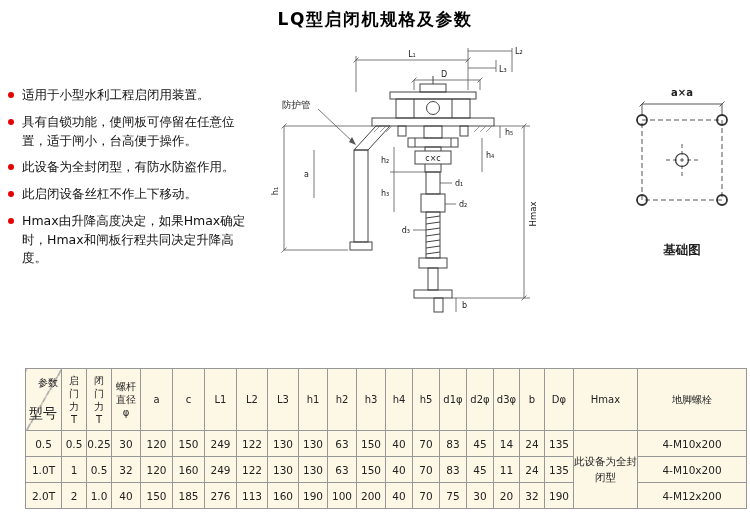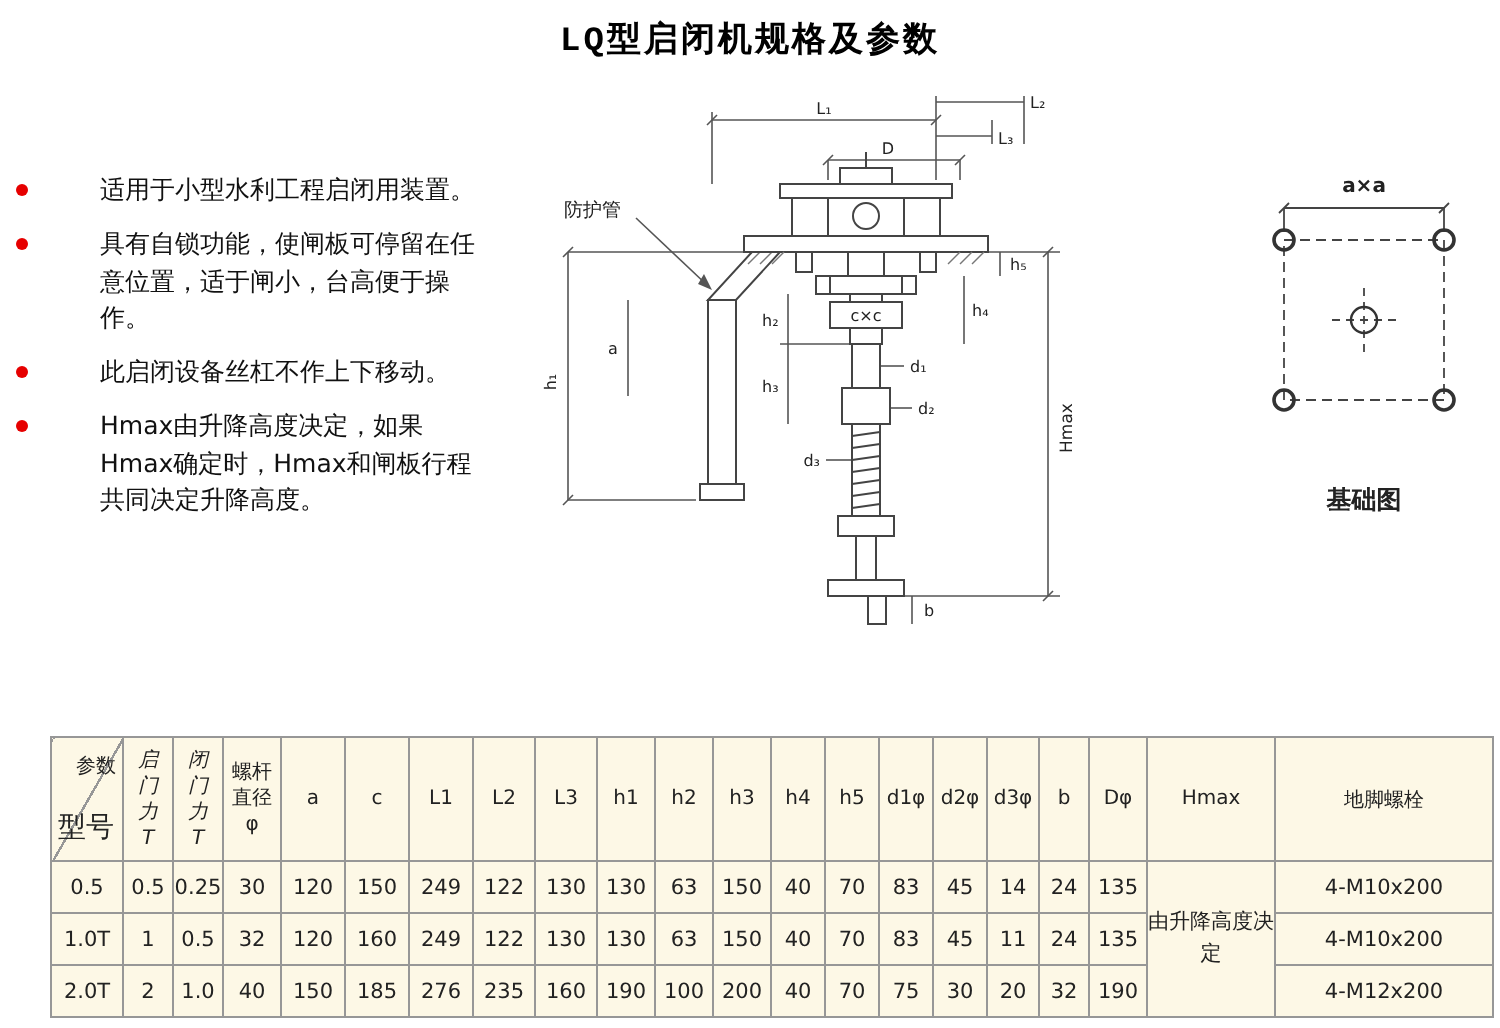--- a/index.html
+++ b/index.html
@@ -1,38 +1,38 @@
 <!DOCTYPE html>
 <html><head>
 <meta charset="utf-8">
 <style>
   * { margin:0; padding:0; box-sizing:border-box; }
   html,body { background:#ffffff; }
   .page { position:relative; width:750px; height:514px; background:#fff;
           font-family:"DejaVu Sans","Liberation Sans",sans-serif; overflow:hidden; }
 
   .page-title { position:absolute; top:8px; left:0; width:100%; text-align:center;
-                font-size:17px; font-weight:bold; color:#000; letter-spacing:1.5px;font-family:Liberation Mono, monospace; }
+                font-size:17px; font-weight:bold; color:#000; letter-spacing:1.5px; }
 
   .features { position:absolute; left:8px; top:86px; width:240px; }
-  .feature-item { display:flex; margin-bottom:8px;gap:28px; }
+  .feature-item { display:flex; margin-bottom:8px; }
   .bullet { flex:none; width:6px; height:6px; border-radius:50%; margin:6px 8px 0 0; background:#e60000; }
   .feature-text { font-size:12.5px; line-height:1.5; color:#111; }
 
   .drawing    { position:absolute; left:268px; top:46px; }
   .foundation { position:absolute; left:620px; top:82px; }
   svg text { font-family:"DejaVu Sans","Liberation Sans",sans-serif; fill:#222; }
 
   .spec-table { position:absolute; left:25px; top:368px; width:721px;
                 border-collapse:collapse; table-layout:fixed; background:#fdf8e6; }
   .spec-table th, .spec-table td { border:1px solid #979797; text-align:center; vertical-align:middle;
                 font-weight:normal; color:#222; font-size:10.5px; padding:0; overflow:hidden; }
   .spec-table thead th { height:62px; font-size:10px; }
   .spec-table tbody td { height:26px; }
-  .vtext  { display:inline-block; width:12px; word-break:break-all; line-height:1.3;font-style:italic; }
+  .vtext  { display:inline-block; width:12px; word-break:break-all; line-height:1.3; }
   .vtext2 { display:inline-block; width:22px; word-break:break-all; line-height:1.3; }
   th.corner { position:relative;
     background:linear-gradient(to bottom right,
       transparent calc(50% - 0.6px), #979797 calc(50% - 0.6px),
       #979797 calc(50% + 0.6px), transparent calc(50% + 0.6px)); }
   .c-top { position:absolute; top:7px; right:3px; font-size:10px; }
   .c-bot { position:absolute; bottom:7px; left:3px; font-size:14px; }
   .hmax-cell { line-height:1.45; padding:0 5px; }
 </style>
 </head>
@@ -43,20 +43,24 @@
   <div class="page-title">LQ型启闭机规格及参数</div>
 
   <div class="features">
       <div class="feature-item">
         <span class="bullet" style="background: rgb(230, 0, 0);"></span>
         <span class="feature-text">适用于小型水利工程启闭用装置。</span>
       </div>
       <div class="feature-item">
         <span class="bullet" style="background: rgb(230, 0, 0);"></span>
         <span class="feature-text">具有自锁功能，使闸板可停留在任意位置，适于闸小，台高便于操作。</span>
+      </div>
+      <div class="feature-item">
+        <span class="bullet" style="background: rgb(230, 0, 0);"></span>
+        <span class="feature-text">此设备为全封闭型，有防水防盗作用。</span>
       </div>
       <div class="feature-item">
         <span class="bullet" style="background: rgb(230, 0, 0);"></span>
         <span class="feature-text">此启闭设备丝杠不作上下移动。</span>
       </div>
       <div class="feature-item">
         <span class="bullet" style="background: rgb(230, 0, 0);"></span>
         <span class="feature-text">Hmax由升降高度决定，如果Hmax确定时，Hmax和闸板行程共同决定升降高度。</span>
       </div>
     </div>
@@ -270,21 +274,21 @@
           <td>130</td>
           <td>63</td>
           <td>150</td>
           <td>40</td>
           <td>70</td>
           <td>83</td>
           <td>45</td>
           <td>14</td>
           <td>24</td>
           <td>135</td>
-          <td class="hmax-cell" rowspan="3">由升降高度决定</td>
+          <td class="hmax-cell" rowspan="3">此设备为全封闭型</td>
           <td class="anchor-cell">4-M10x200</td>
         </tr>
         <tr>
           <td class="model-cell">1.0T</td>
           <td>1</td>
           <td>0.5</td>
           <td>32</td>
           <td>120</td>
           <td>160</td>
           <td>249</td>
@@ -303,21 +307,21 @@
           <td class="anchor-cell">4-M10x200</td>
         </tr>
         <tr>
           <td class="model-cell">2.0T</td>
           <td>2</td>
           <td>1.0</td>
           <td>40</td>
           <td>150</td>
           <td>185</td>
           <td>276</td>
-          <td>235</td>
+          <td>113</td>
           <td>160</td>
           <td>190</td>
           <td>100</td>
           <td>200</td>
           <td>40</td>
           <td>70</td>
           <td>75</td>
           <td>30</td>
           <td>20</td>
           <td>32</td>

